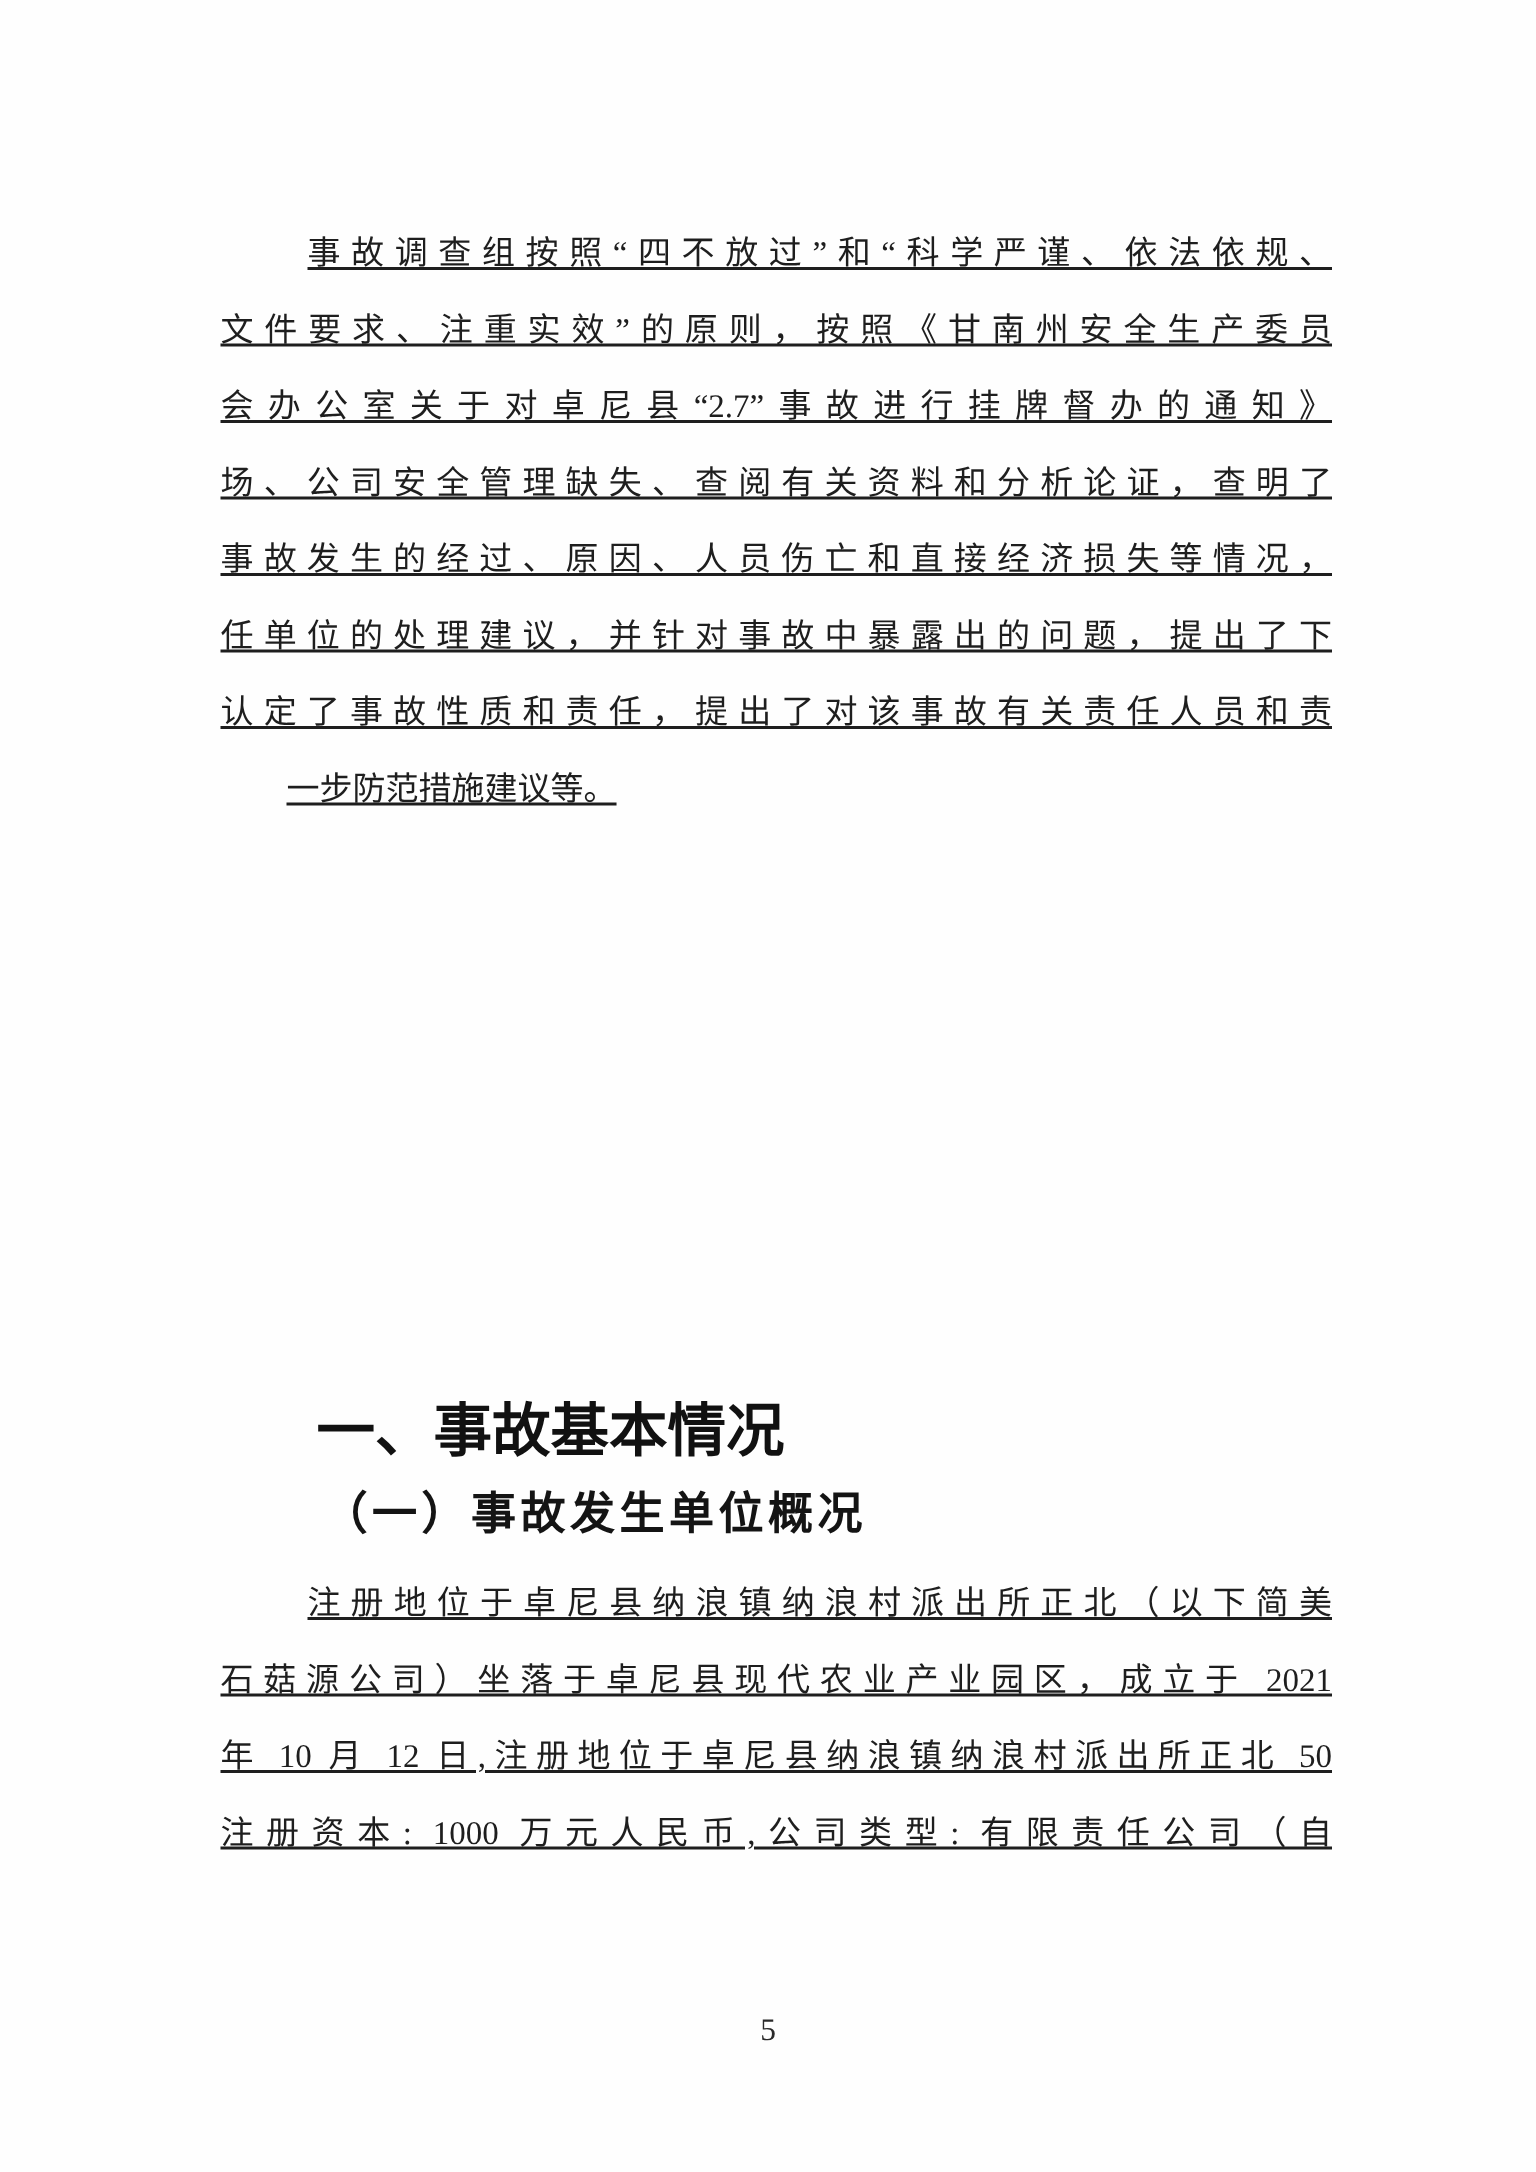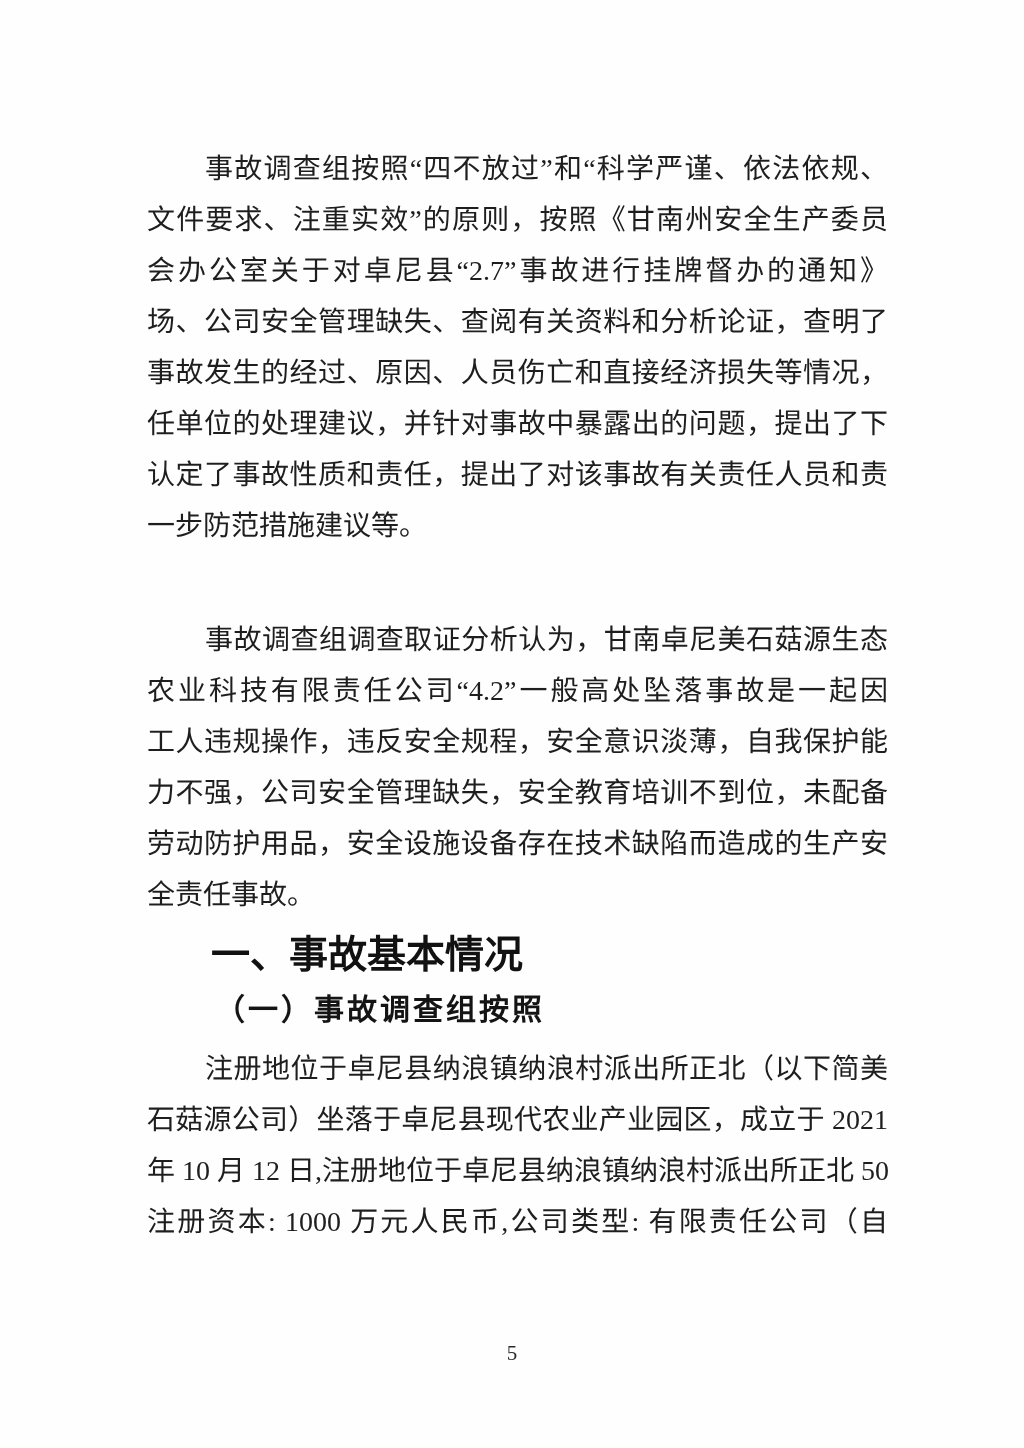--- a/index.html
+++ b/index.html
@@ -18,31 +18,33 @@
     overflow: hidden;
   }
   .block {
     position: absolute;
     left: 147px;
     width: 741px;
   }
   .body-line {
     height: 51px;
     line-height: 51px;
-    font-size: 28px;
+    font-size: 22px;
     text-align: justify;
     text-align-last: justify;
     text-justify: inter-character;
     white-space: nowrap;
+    text-decoration: underline;
   }
   .body-line.indent {
     text-indent: 58px;
   }
   .body-line.lastline {
     text-align-last: left;
+    margin-left: 44px;
   }
   #para-1 { top: 143px; }
   #para-2 { top: 614px; }
   #para-3 { top: 1043px; }
   .heading-1 {
     top: 929px;
     height: 51px;
     line-height: 51px;
     padding-left: 64px;
     box-sizing: border-box;
@@ -84,32 +86,24 @@
     <div class="body-line indent">事故调查组按照“四不放过”和“科学严谨、依法依规、</div>
     <div class="body-line">文件要求、注重实效”的原则，按照《甘南州安全生产委员</div>
     <div class="body-line">会办公室关于对卓尼县“2.7”事故进行挂牌督办的通知》</div>
     <div class="body-line">场、公司安全管理缺失、查阅有关资料和分析论证，查明了</div>
     <div class="body-line">事故发生的经过、原因、人员伤亡和直接经济损失等情况，</div>
     <div class="body-line">任单位的处理建议，并针对事故中暴露出的问题，提出了下</div>
     <div class="body-line">认定了事故性质和责任，提出了对该事故有关责任人员和责</div>
     <div class="body-line lastline">一步防范措施建议等。</div>
   </div>
 
-  <div class="block" id="para-2">
-    <div class="body-line indent">事故调查组调查取证分析认为，甘南卓尼美石菇源生态</div>
-    <div class="body-line">农业科技有限责任公司“4.2”一般高处坠落事故是一起因</div>
-    <div class="body-line">工人违规操作，违反安全规程，安全意识淡薄，自我保护能</div>
-    <div class="body-line">力不强，公司安全管理缺失，安全教育培训不到位，未配备</div>
-    <div class="body-line">劳动防护用品，安全设施设备存在技术缺陷而造成的生产安</div>
-    <div class="body-line lastline">全责任事故。</div>
-  </div>
 
   <div class="block heading-1">一、事故基本情况</div>
 
-  <div class="block heading-2">（一）事故调查组按照</div>
+  <div class="block heading-2">（一）事故发生单位概况</div>
 
   <div class="block" id="para-3">
     <div class="body-line indent">注册地位于卓尼县纳浪镇纳浪村派出所正北（以下简美</div>
     <div class="body-line">石菇源公司）坐落于卓尼县现代农业产业园区，成立于 2021</div>
     <div class="body-line">年 10 月 12 日,注册地位于卓尼县纳浪镇纳浪村派出所正北 50</div>
     <div class="body-line">注册资本: 1000 万元人民币,公司类型: 有限责任公司（自</div>
   </div>
 
   <div class="page-footer">5</div>
 

